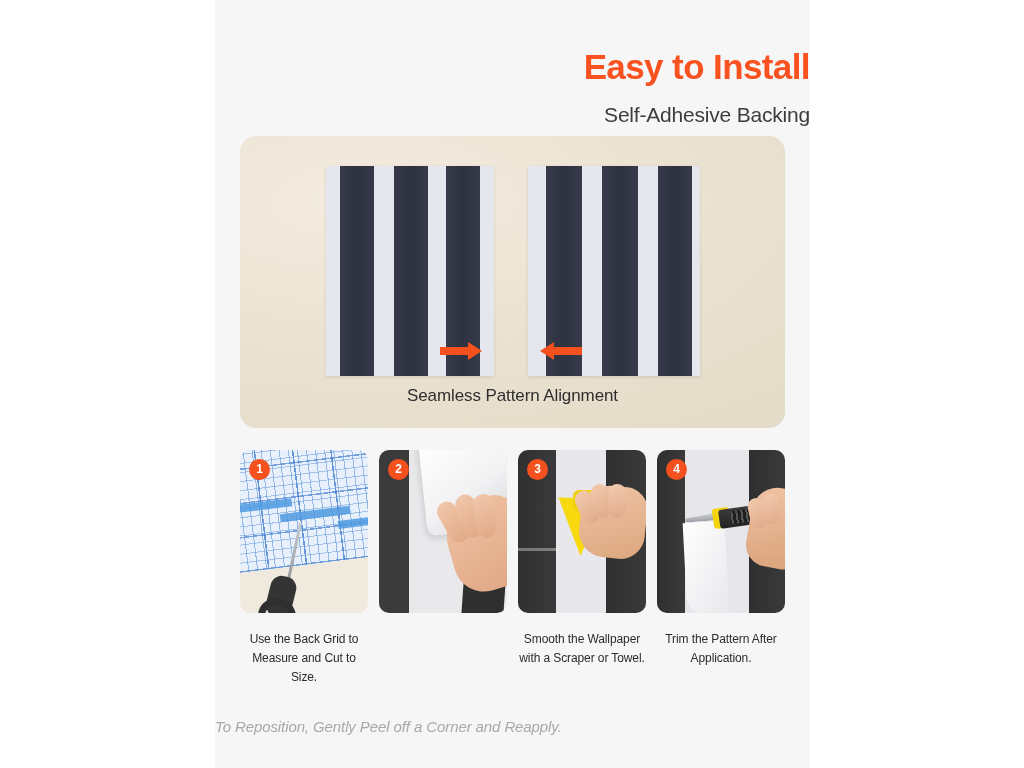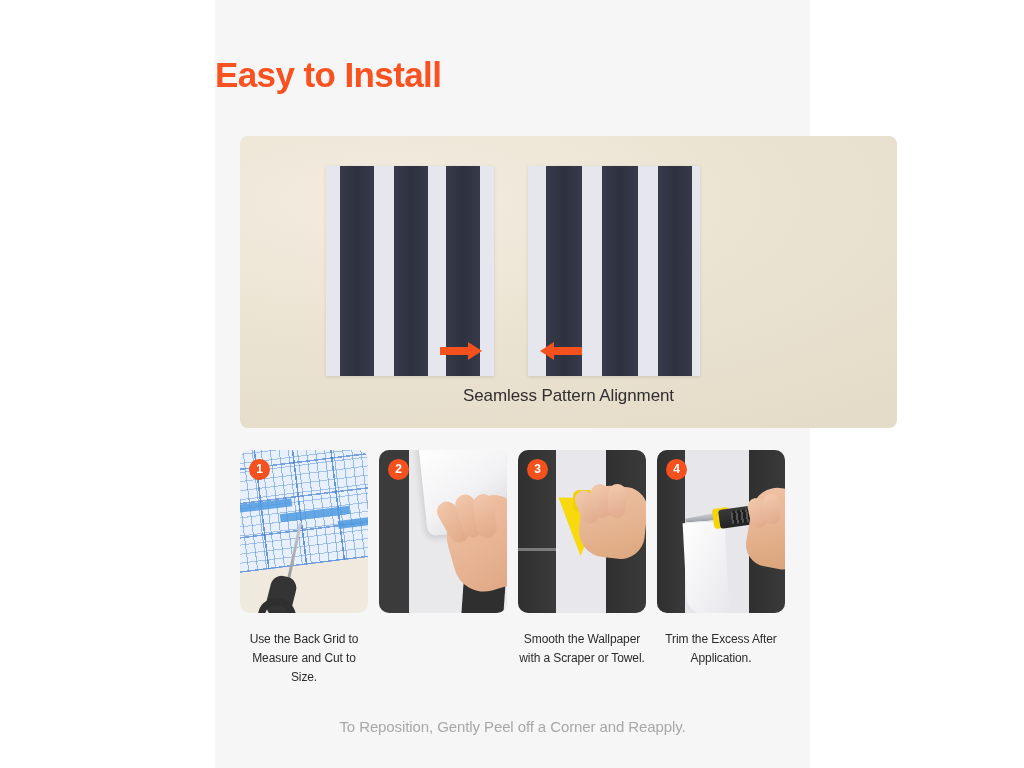--- a/index.html
+++ b/index.html
@@ -26,23 +26,23 @@
     top: 0;
     width: 595px;
     height: 768px;
     background: #f6f6f6;
   }
 
   
   .header {
     position: absolute;
     left: 0;
-    top: 52px;
+    top: 44px;
     width: 595px;
-    text-align: left;
+    text-align: right;
   }
   .title {
     font-size: 35px;
     font-weight: bold;
     color: #f9511f;
     letter-spacing: -0.6px;
     line-height: 46px;
     margin: 0;
   }
   .subtitle {
@@ -52,23 +52,23 @@
     letter-spacing: -0.2px;
     line-height: 30px;
     margin: 10px 0 0 0;
   }
 
   
   .hero {
     position: absolute;
     left: 25px;
     top: 136px;
-    width: 657px;
+    width: 545px;
     height: 292px;
-    border-radius: 8px;
+    border-radius: 16px;
     background:
        radial-gradient(115% 95% at 22% 22%, #f3ece0 0%, #ece4d3 45%, #e4dbc8 100%);
     overflow: hidden;
   }
   .hero-inner {
     position: absolute;
     inset: 0;
   }
 
   .sheet {
@@ -368,34 +368,36 @@
   }
   .sc4 .k1 { left: 92px; top: 48px; transform: rotate(-12deg); }
   .sc4 .k2 { left: 106px; top: 44px; transform: rotate(-2deg); }
 
   
   .footer {
     position: absolute;
     left: 0;
     top: 718px;
     width: 595px;
-    text-align: center;
+    text-align: left;
     font-size: 15px;
     color: #a8a8a8;
     letter-spacing: -0.1px;
+    font-style: italic;
   }
 </style>
 </head>
 <body>
 
 <div id="page">
   <div id="content">
 
     <div class="header">
       <h1 class="title">Easy to Install</h1>
+      <h2 class="subtitle">Self-Adhesive Backing</h2>
     </div>
 
     <div class="hero">
       <div class="hero-inner">
 
         <div class="sheet sheet-left">
           <div class="stripe" style="left:14px;width:34px;"></div>
           <div class="stripe" style="left:68px;width:34px;"></div>
           <div class="stripe" style="left:120px;width:34px;"></div>
         </div>
@@ -471,21 +473,21 @@
           <div class="s-dark d2"></div>
           <div class="lift"></div>
           <div class="blade"></div>
           <div class="knife-yellow"></div>
           <div class="knife-body"></div>
           <div class="knife-grip"></div>
           <div class="hand"></div>
           <div class="knuckle k1"></div>
           <div class="knuckle k2"></div>
         </div>
-        <div class="step-caption">Trim the Excess After Application.</div>
+        <div class="step-caption">Trim the Pattern After Application.</div>
       </div>
 
     </div>
 
     <div class="footer">To Reposition, Gently Peel off a Corner and Reapply.</div>
 
   </div>
 </div>
 
 </body></html>

